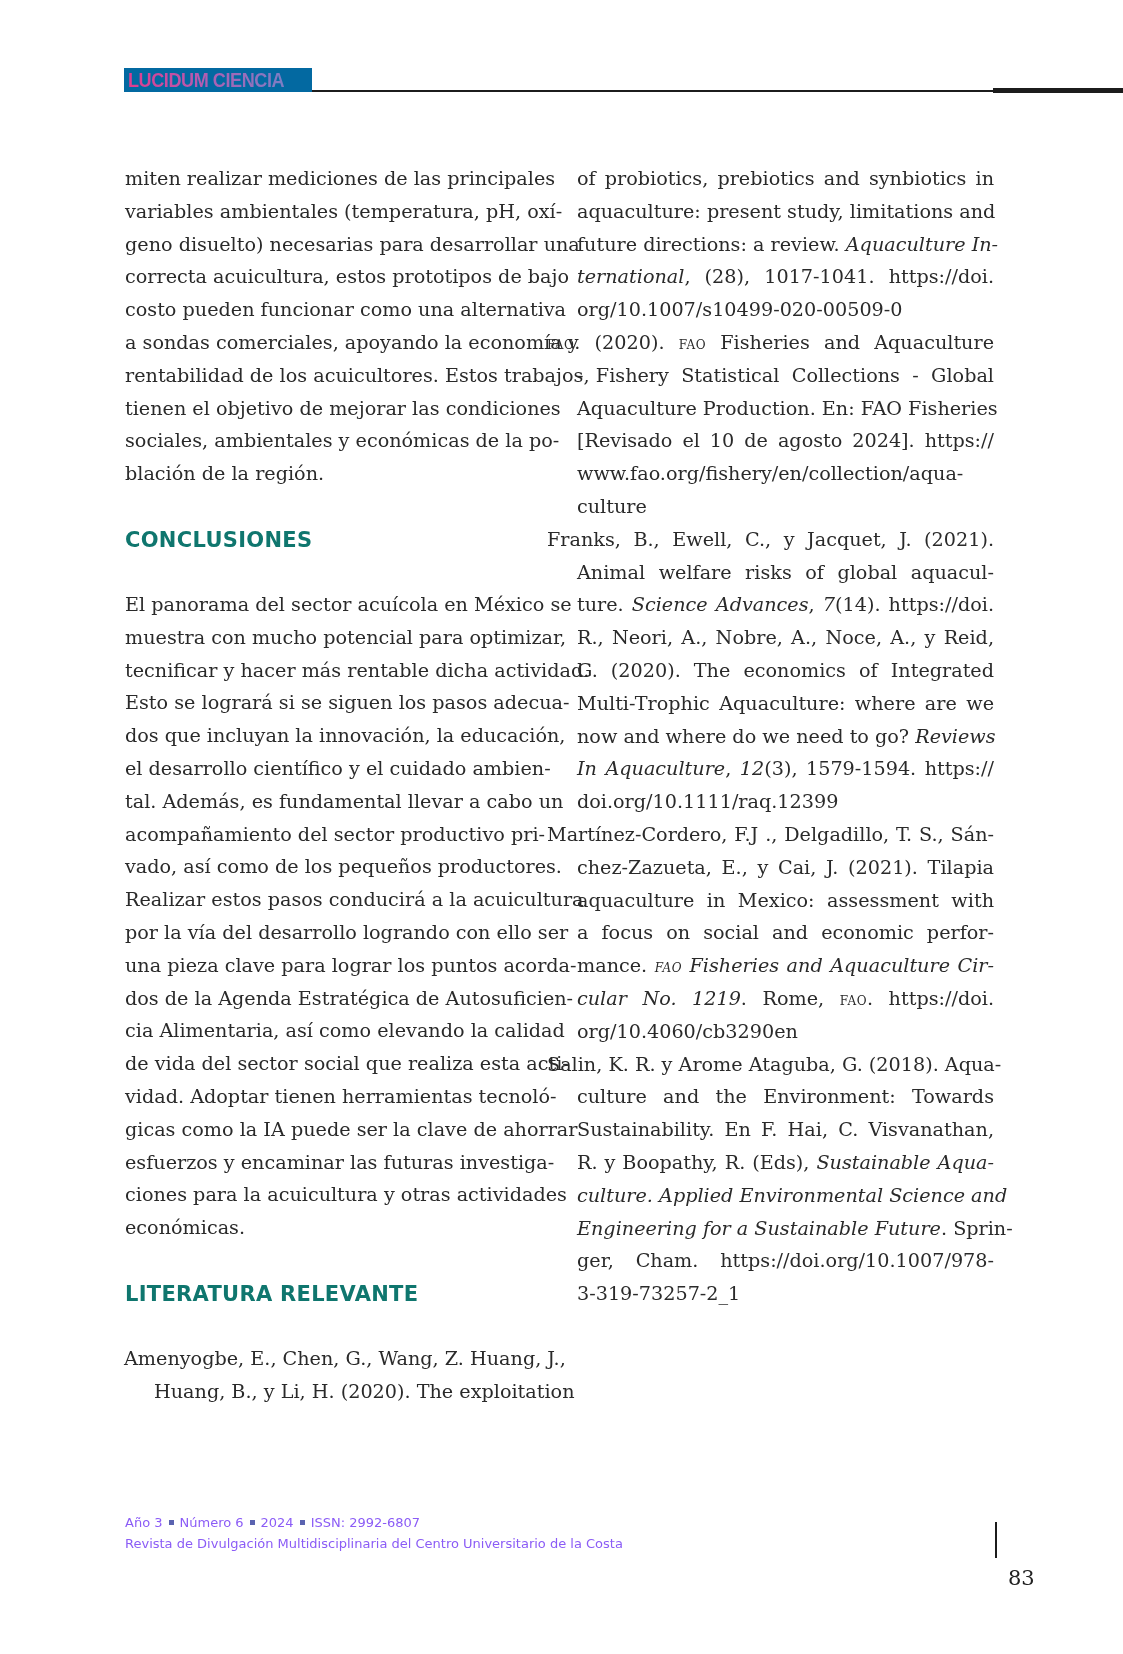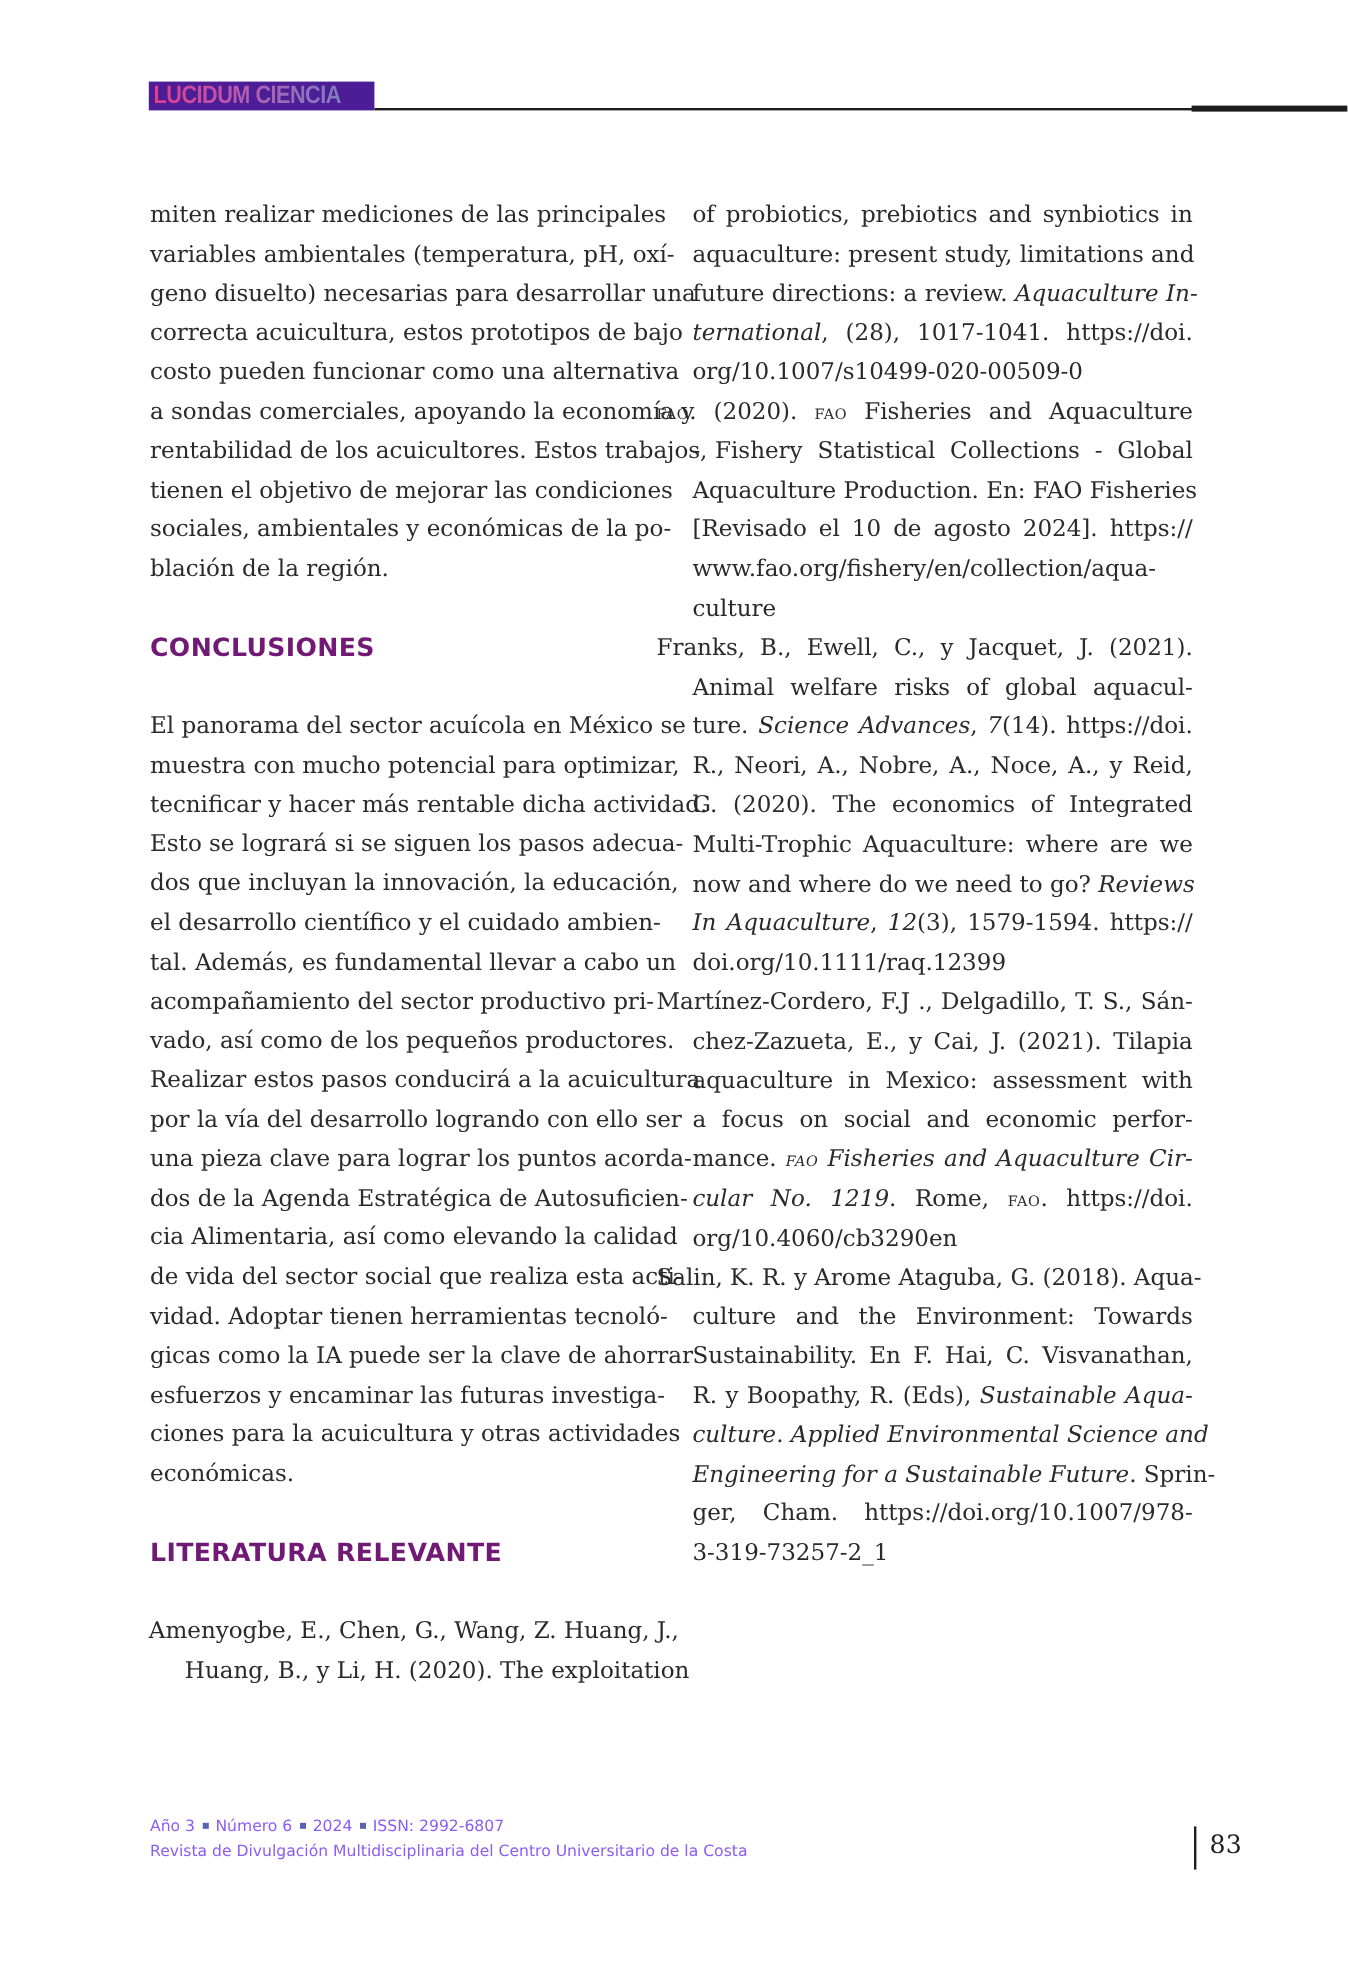--- a/index.html
+++ b/index.html
@@ -1,45 +1,45 @@
 <!DOCTYPE html>
 <html><head>
 <meta charset="utf-8">
 <style>
   html, body { margin:0; padding:0; background:#ffffff; }
   body { width:1123px; height:1654px; position:relative; overflow:hidden;
          font-family:"DejaVu Serif", "Liberation Serif", serif; color:#2a2a2a; }
   .header-label { position:absolute; left:124px; top:68px; height:24px; width:188px;
-    background:#4c1d95; display:flex; align-items:center; padding-left:4px; box-sizing:border-box; }
+    background:#0369a1; display:flex; align-items:center; padding-left:4px; box-sizing:border-box; }
   .header-label span { font-family:"Liberation Sans", sans-serif; font-weight:bold; font-size:21px;
     letter-spacing:-0.5px; transform:scaleX(0.86); transform-origin:left center; white-space:nowrap;
     background:linear-gradient(90deg,#e23c8e 0%,#b65bb0 45%,#7d7ec4 100%);
     -webkit-background-clip:text; background-clip:text; color:transparent; }
   .header-rule { position:absolute; left:312px; top:90px; width:690px; height:2px; background:#1c1c1c; }
   .header-rule-thick { position:absolute; left:993px; top:88px; width:130px; height:5px; background:#1c1c1c; }
 
   .col { position:absolute; top:163px; font-size:19.2px; line-height:32.8px; text-align:justify; }
   .col-left { left:125px; width:418px; }
   .col-right { left:577px; width:417px; }
   .col p { margin:0; }
   .line { display:block; text-align:justify; text-align-last:justify; white-space:nowrap; }
   .line.last { text-align-last:left; }
-  .heading { font-family:"DejaVu Sans", "Liberation Sans", sans-serif; color:#701a75; font-size:21px;
+  .heading { font-family:"DejaVu Sans", "Liberation Sans", sans-serif; color:#0f766e; font-size:21px;
     letter-spacing:0.3px; line-height:32px; margin:0; }
   .ref { position:relative; }
   .ref .line { padding-left:0; }
   .ref .first { margin-left:-30px; }
   .i { font-style:italic; }
   .sc { font-variant:small-caps; font-size:0.88em; letter-spacing:0.5px; }
 
   .footer { position:absolute; left:125px; top:1512px; font-family:"DejaVu Sans", "Liberation Sans", sans-serif;
     font-size:13px; color:#8b5cf6; line-height:21px; }
   .footer .dot { display:inline-block; width:5px; height:5px; background:#5a63b0; margin:0 6px 2px 6px; vertical-align:middle; }
   .page-bar { position:absolute; left:995px; top:1522px; width:2px; height:36px; background:#1c1c1c; }
-  .page-num { position:absolute; left:1008px; top:1525px; font-family:"DejaVu Serif", serif; font-size:21px; color:#222; }
+  .page-num { position:absolute; left:1008px; top:1566px; font-family:"DejaVu Serif", serif; font-size:21px; color:#222; }
 </style>
 </head>
 <body>
 
 <div class="header-label">
   <span>LUCIDUM CIENCIA</span>
 </div>
 <div class="header-rule"></div>
 <div class="header-rule-thick"></div>
 

